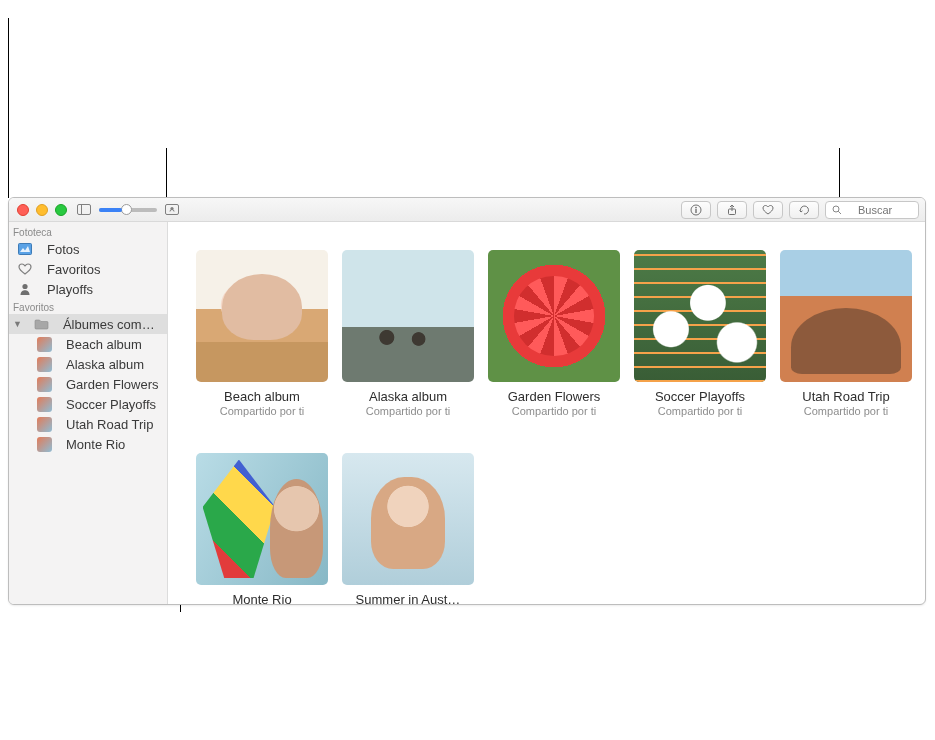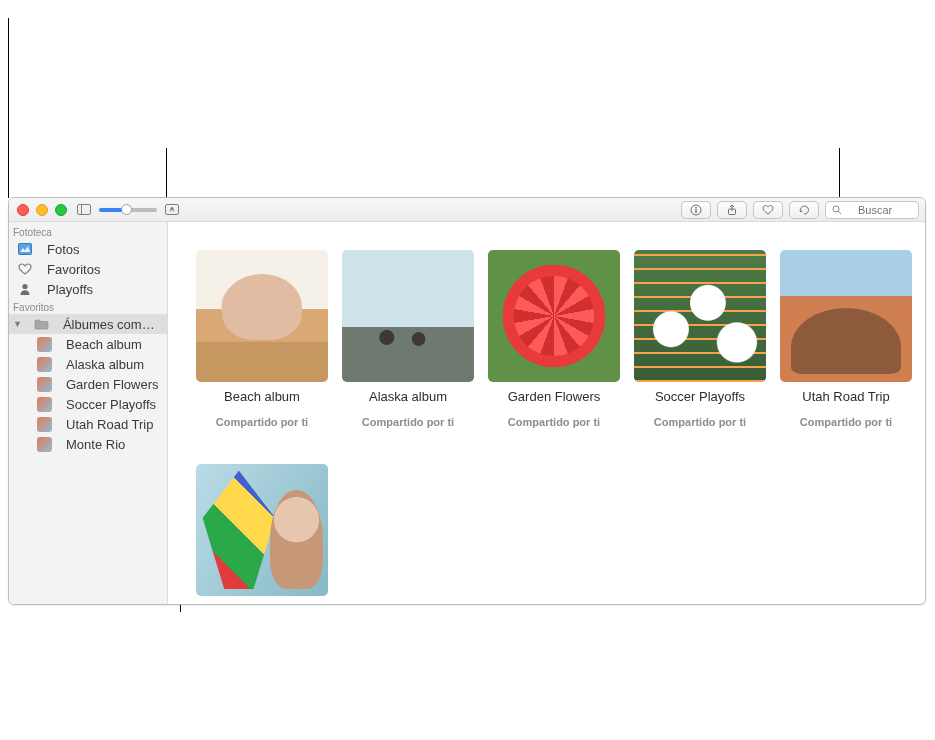--- a/index.html
+++ b/index.html
@@ -113,21 +113,21 @@
   .album{ width:132px; }
   .album-thumb{
     width:132px; height:132px; border-radius:5px;
     background:#ccc; position:relative; overflow:hidden;
   }
   .album-title{
     margin-top:7px; font-size:13px; color:#2e2e2e; text-align:center;
     white-space:nowrap; overflow:hidden; text-overflow:ellipsis;
   }
   .album-sub{
-    font-size:11px; color:#8d8d8d; text-align:center; margin-top:12px;font-weight:bold;
+    font-size:11px; color:#8d8d8d; text-align:center; margin-top:1px;
   }
 
   
   .thumb-beach{ background:
     radial-gradient(circle at 35% 42%, #f4d8c8 18%, transparent 19%),
     linear-gradient(#f6f1e8 0 45%, #d9a874 45% 70%, #c69760 70% 100%);}
   .thumb-beach::after{content:"";position:absolute;left:20%;top:18%;width:60%;height:50%;border-radius:50% 50% 40% 40%;background:#e1bca2;}
   .thumb-alaska{ background:
     linear-gradient(#cfe4ea 0 58%, #6e7a70 58% 100%);}
   .thumb-alaska::after{content:"";position:absolute;left:10%;top:30%;width:80%;height:60%;background:radial-gradient(circle at 30% 60%,#3e3932 8%,transparent 9%),radial-gradient(circle at 60% 62%,#3e3932 8%,transparent 9%);}
@@ -326,16 +326,20 @@
           </div>
           <div class="album">
             <div class="album-thumb thumb-utah"></div>
             <div class="album-title">Utah Road Trip</div>
             <div class="album-sub">Compartido por ti</div>
           </div>
           <div class="album">
             <div class="album-thumb thumb-monte"></div>
             <div class="album-title">Monte Rio</div>
           </div>
+          <div class="album">
+            <div class="album-thumb thumb-summer"></div>
+            <div class="album-title">Summer in Aust…</div>
+          </div>
         </div>
     </div>
   </div>
 </div>
 
 </body></html>

